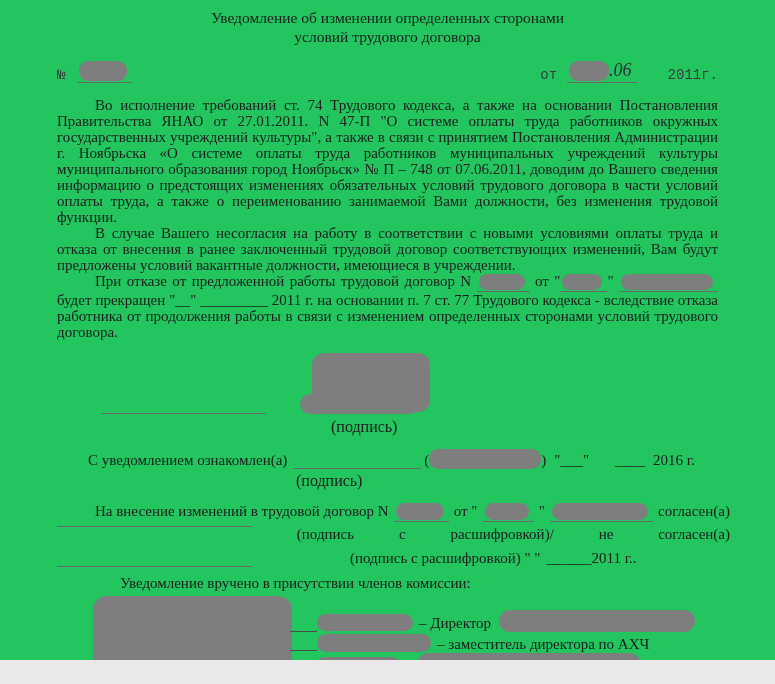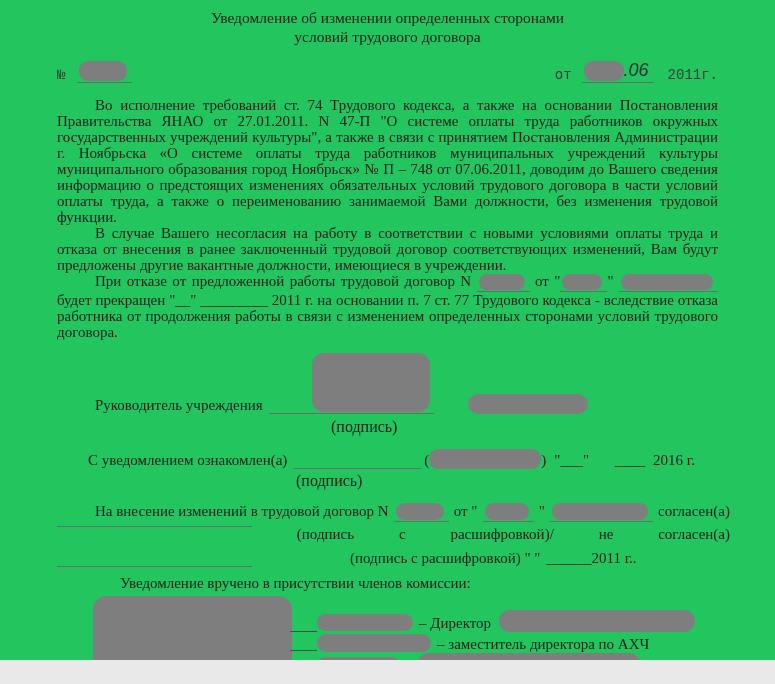--- a/index.html
+++ b/index.html
@@ -12,21 +12,21 @@
   .title{ text-align:center;line-height:19px;font-size:15.5px;}
   .hdr-row{
     display:flex;justify-content:space-between;align-items:flex-end;
     margin-top:13px;height:24px;
   }
   .mono{font-family:"Liberation Mono", monospace;font-size:14px;color:#3a3a3a;}
   .redact{background:#7e7e7e;display:inline-block;}
   .pill{border-radius:9px;height:18px;}
   .u{border-bottom:1px solid #6a6a6a;display:inline-flex;align-items:flex-end;padding:0 5px 1px 2px;}
   .line{border-bottom:1px solid #6a6a6a;display:inline-block;}
-  .hand{font-style:italic;font-size:18px;color:#2a2e3a;font-family:Liberation Sans, sans-serif;}
+  .hand{font-style:italic;font-size:18px;color:#2a2e3a;font-family:Liberation Serif, serif;}
   .paras p{
     margin:0;text-indent:38px;text-align:justify;line-height:16px;
   }
   .inpill{vertical-align:-4px;}
   .abs{position:absolute;}
   .sigrow{display:flex;align-items:flex-end;white-space:nowrap;}
   .sub{font-size:16px;}
   .spread{display:flex;justify-content:space-between;align-items:flex-start;}
   .conn{position:absolute;width:27px;border-top:1.5px solid #4a4a4a;}
 </style>
@@ -47,45 +47,44 @@
         <span class="u" style="margin-left:12px;">
           <span class="redact pill" style="width:48px;height:20px;"></span>
         </span>
       </div>
       <div class="sigrow">
         <span class="mono">от</span>
         <span class="u" style="margin-left:10px;">
           <span class="redact pill" style="width:40px;height:20px;"></span>
           <span class="hand">.06</span>
         </span>
-        <span class="mono" style="margin-left:14px;">2011г.</span>
+        <span class="mono" style="margin-left:31px;">2011г.</span>
       </div>
     </div>
 
     <div class="paras" style="margin-top:14px;">
       <p>Во исполнение требований ст. 74 Трудового кодекса, а также на основании Постановления Правительства ЯНАО от 27.01.2011. N 47-П "О системе оплаты труда работников окружных государственных учреждений культуры", а также в связи с принятием Постановления Администрации г. Ноябрьска «О системе оплаты труда работников муниципальных учреждений культуры муниципального образования город Ноябрьск» № П – 748 от 07.06.2011, доводим до Вашего сведения информацию о предстоящих изменениях обязательных условий трудового договора в части условий оплаты труда, а также о переименованию занимаемой Вами должности, без изменения трудовой функции.</p>
-      <p>В случае Вашего несогласия на работу в соответствии с новыми условиями оплаты труда и отказа от внесения в ранее заключенный трудовой договор соответствующих изменений, Вам будут предложены другие вакантные должности, имеющиеся в учреждении.</p>
+      <p>В случае Вашего несогласия на работу в соответствии с новыми условиями оплаты труда и отказа от внесения в ранее заключенный трудовой договор соответствующих изменений, Вам будут предложены условий вакантные должности, имеющиеся в учреждении.</p>
       <p><span>При отказе от предложенной работы трудовой договор N</span>
         <span class="u inpill">
             <span class="redact pill" style="width:46px;height:16px;"></span>
           </span>
         <span>от "</span><span class="u inpill">
             <span class="redact pill" style="width:40px;height:16px;"></span>
           </span><span>"</span>
         <span class="u inpill">
             <span class="redact pill" style="width:92px;height:16px;"></span>
           </span>
         <span>будет прекращен "__" _________ 2011 г. на основании п. 7 ст. 77 Трудового кодекса - вследствие отказа работника от продолжения работы в связи с изменением определенных сторонами условий трудового договора.</span></p>
     </div>
   </div>
 
   <div class="abs redact" style="left:312px;top:353px;width:118px;height:59px;border-radius:12px;z-index:3;"></div>
 
   <div class="abs sigrow" style="left:95px;top:394px;">
-    <span>Руководитель учреждения</span>
     <span class="line" style="width:165px;margin-left:6px;"></span>
     <span class="redact pill" style="width:120px;height:20px;margin-left:34px;border-radius:10px;"></span>
   </div>
   <div class="abs sub" style="left:331px;top:418px;">(подпись)</div>
 
   <div class="abs sigrow" style="left:88px;top:449px;">
     <span>С уведомлением ознакомлен(а)</span>
     <span class="line" style="width:128px;margin-left:6px;"></span>
     <span style="margin-left:3px;">(</span>
     <span class="redact pill" style="width:112px;height:20px;"></span>

